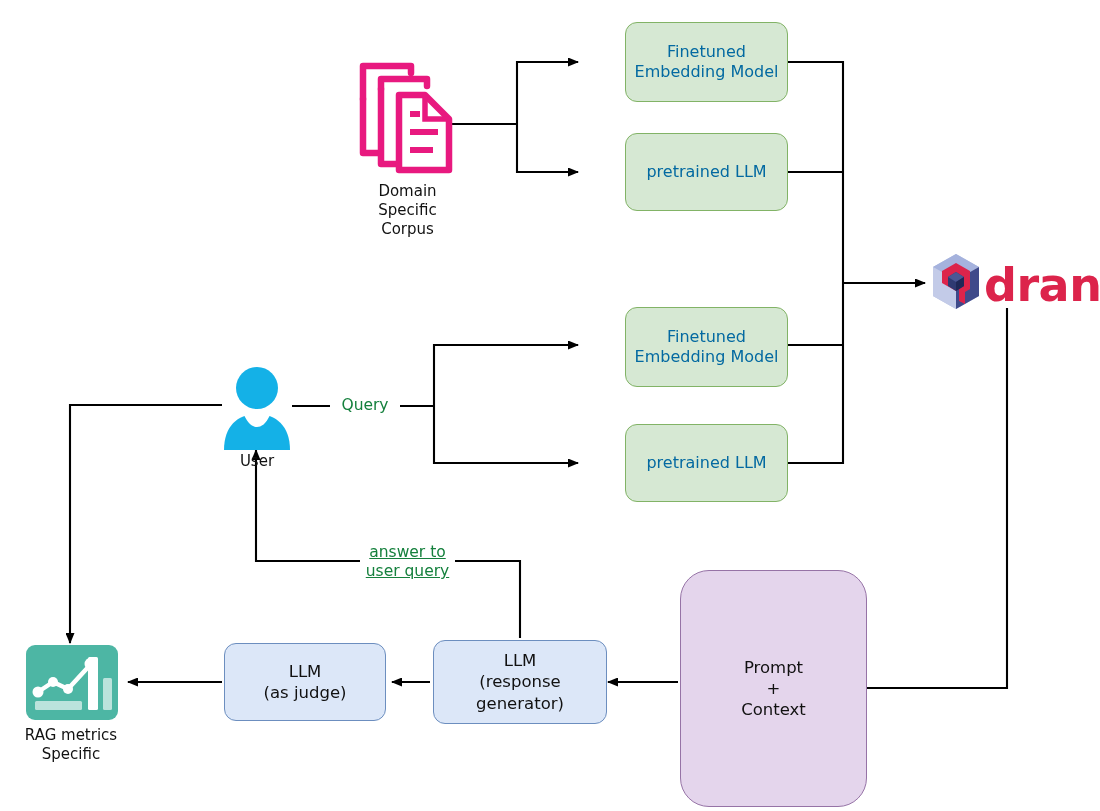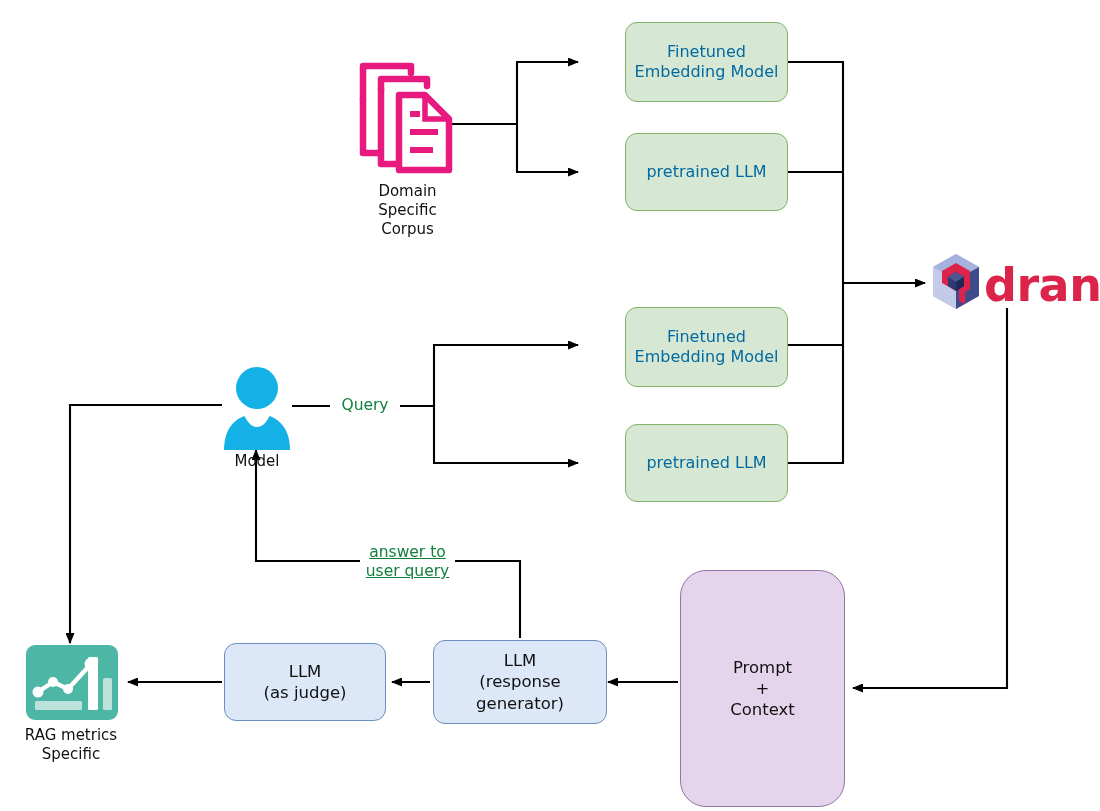--- a/index.html
+++ b/index.html
@@ -184,28 +184,28 @@
   <div class="brandword" style="left:984px; top:258px; font-size:46px; color:#dc244b;">drant</div>
 
 
   <div class="icon-wrap" style="left:222px; top:366px; width:70px; height:84px;">
     <svg width="70" height="84" viewBox="0 0 70 84">
       <circle cx="35" cy="22" r="21" fill="#14b1e7"></circle>
       <path d="M2,84 C2,60 16,48 35,48 C54,48 68,60 68,84 Z" fill="#14b1e7"></path>
       <path d="M22,49 C26,58 31,61 35,61 C39,61 44,58 48,49 C44,47.5 40,47 35,47 C30,47 26,47.5 22,49 Z" fill="#ffffff"></path>
     </svg>
   </div>
-  <div class="caption" style="left:212px; top:452px; width:90px;">Model</div>
+  <div class="caption" style="left:212px; top:452px; width:90px;">User</div>
 
   <div class="free-label" style="left:330px; top:396px; width:70px;">Query</div>
 
   <div class="free-label" style="left:360px; top:543px; width:95px;text-decoration:underline;">answer to
 user query</div>
 
-  <div class="node node-purple" style="left:680px; top:570px; width:165px; height:237px;">
+  <div class="node node-purple" style="left:680px; top:570px; width:187px; height:237px;border-radius:29px;">
     <span class="node-label">Prompt
 +
 Context</span>
   </div>
 
   <div class="node node-blue" style="left:433px; top:640px; width:174px; height:84px;">
     <span class="node-label">LLM
 (response generator)</span>
   </div>
 

